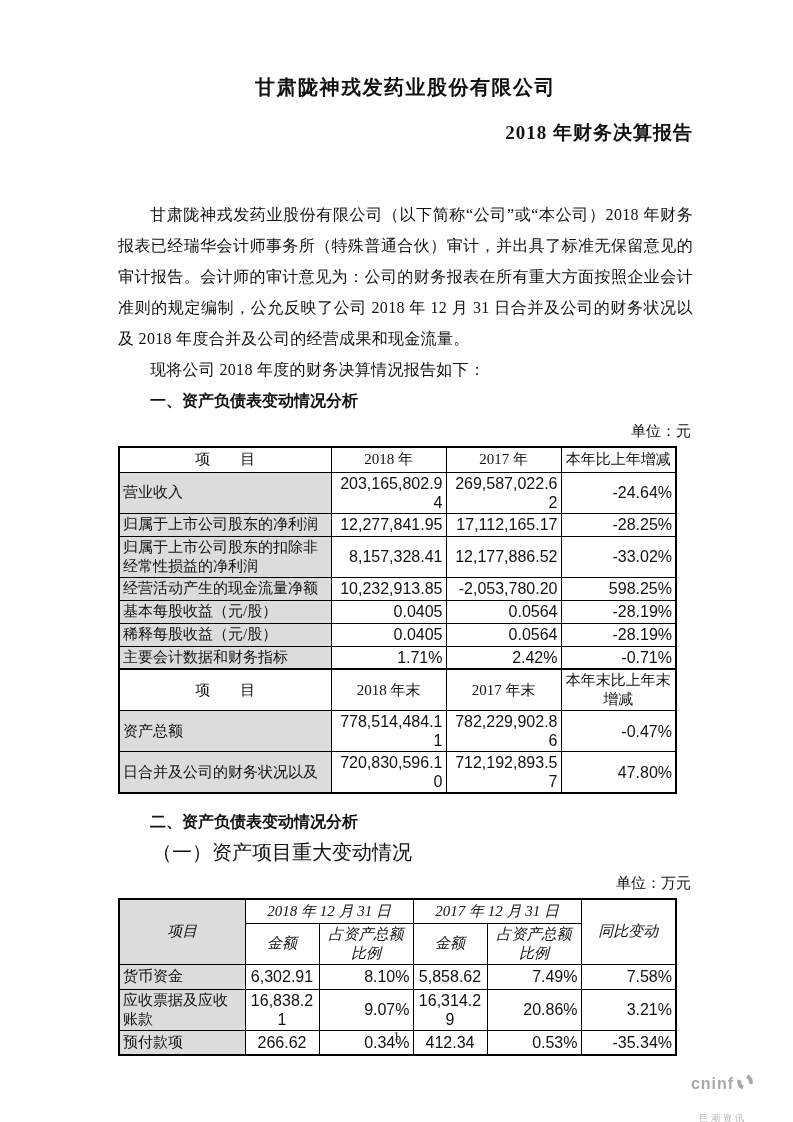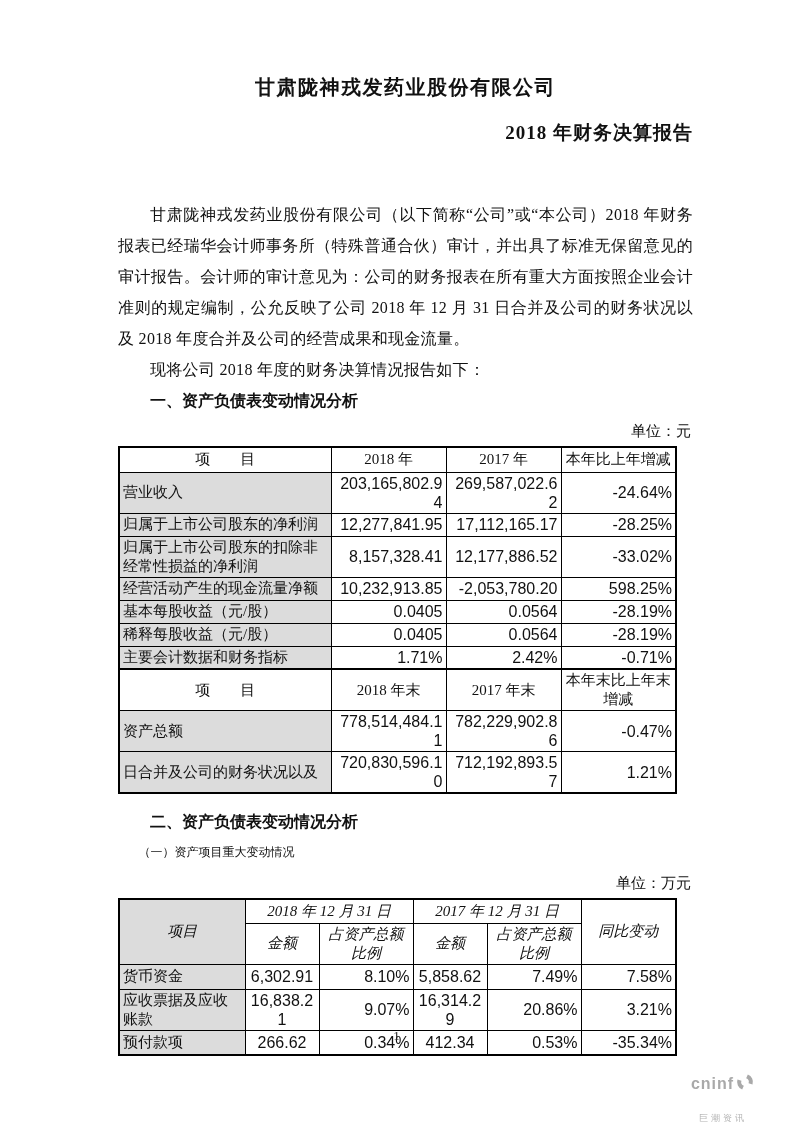--- a/index.html
+++ b/index.html
@@ -24,21 +24,21 @@
   }
   .body-para {
     margin: 0; font-size: 16px; line-height: 31px;
     text-align: justify; text-indent: 2em; letter-spacing: 0.3px;
   }
   .para-first { margin-top: 54px; }
   .sec-heading {
     margin: 0; font-size: 16px; line-height: 31px; font-weight: bold; text-indent: 2em;
   }
   .sec2-heading { margin-top: 12px; }
-  .sub-heading { margin: 0; font-size: 12px; line-height: 31px; text-indent: 1.7em; }
+  .sub-heading { margin: 0; font-size: 20px; line-height: 31px; text-indent: 1.7em; }
   .unit-line {
     font-size: 15px; line-height: 30px; text-align: right; padding-right: 2px;
   }
 
   table { border-collapse: collapse; table-layout: fixed; width: 557px; border: 2px solid #000; }
   th, td {
     border: 1px solid #000; font-size: 15px; font-weight: normal;
     padding: 1px 3px; vertical-align: middle; line-height: 19px;
     overflow: hidden; word-break: break-all;
   }
@@ -155,21 +155,21 @@
         <tr>
           <td class="lab gray">资产总额</td>
           <td class="num">778,514,484.11</td>
           <td class="num">782,229,902.86</td>
           <td class="num">-0.47%</td>
         </tr>
         <tr>
           <td class="lab gray">日合并及公司的财务状况以及</td>
           <td class="num">720,830,596.10</td>
           <td class="num">712,192,893.57</td>
-          <td class="num">1.21%</td>
+          <td class="num">47.80%</td>
         </tr>
       </tbody>
     </table>
 
     <h3 class="sec-heading sec2-heading">二、资产负债表变动情况分析</h3>
     <div class="sub-heading">（一）资产项目重大变动情况</div>
     <div class="unit-line">单位：万元</div>
 
     <table class="t2">
       <colgroup>

